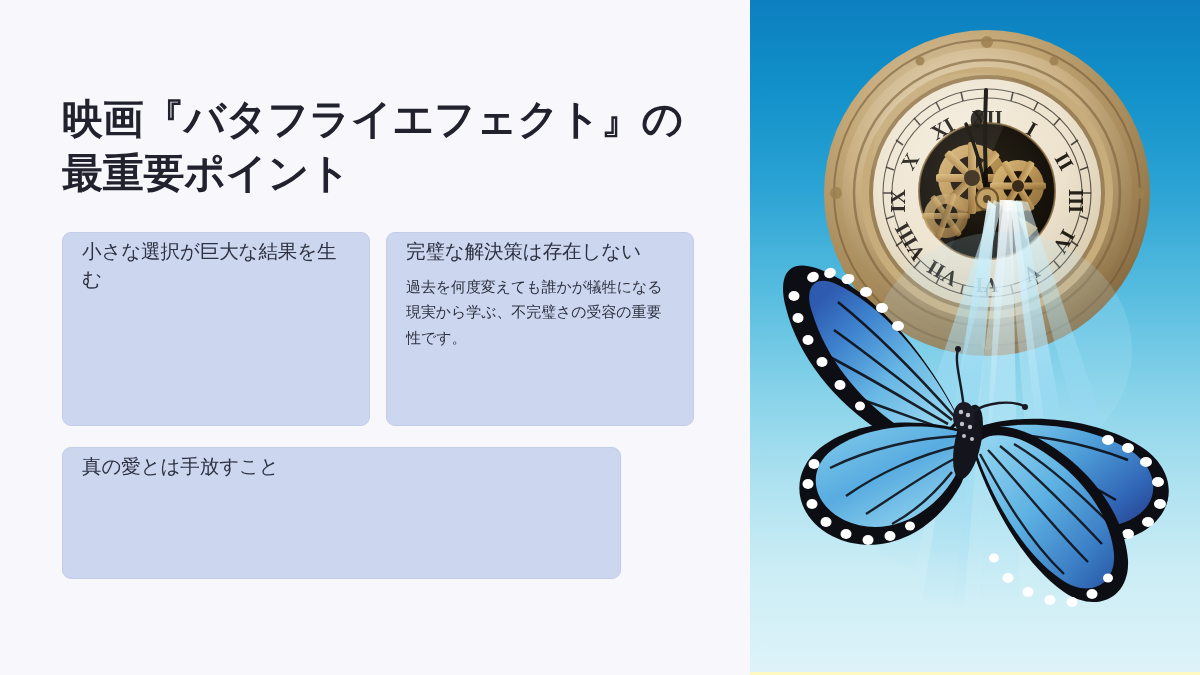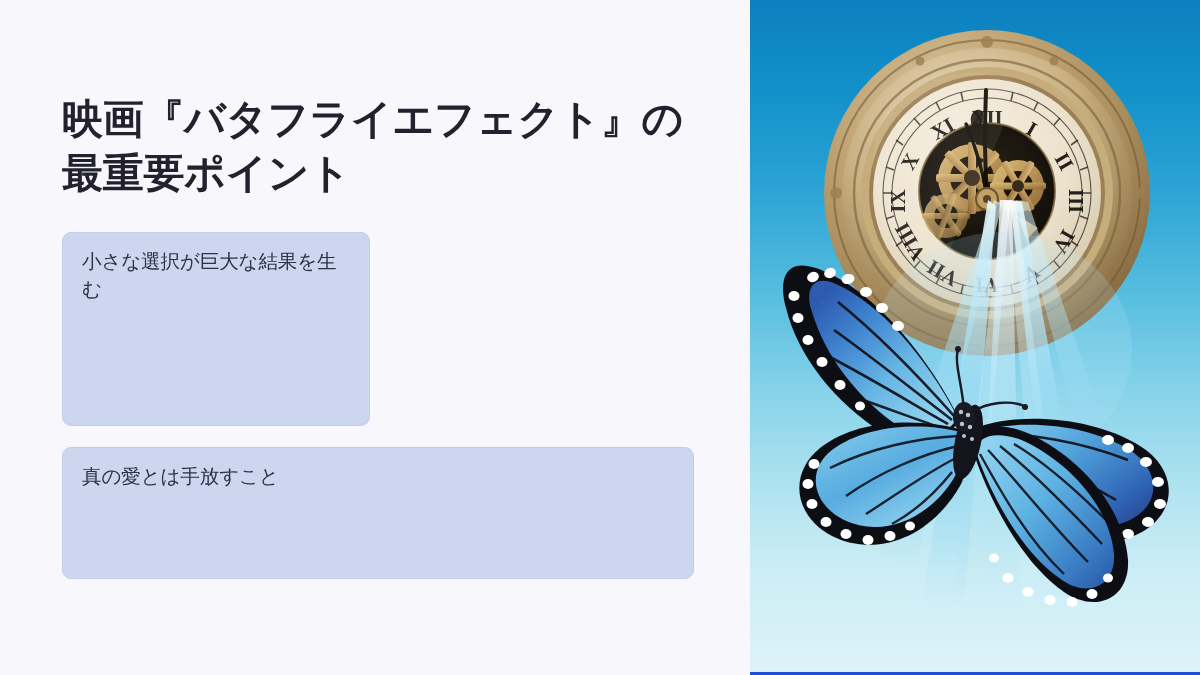--- a/index.html
+++ b/index.html
@@ -12,21 +12,21 @@
 
   body {
     font-family: "Liberation Sans", "DejaVu Sans", sans-serif;
     background: #ffffff;
   }
 
   .slide {
     position: relative;
     width: 1200px;
     height: 675px;
-    background: #1d4ed8;
+    background: #fef9c3;
     overflow: hidden;
   }
 
   
   .content-pane {
     position: absolute;
     left: 0; top: 0;
     width: 750px;
     height: 675px;
     background: #f8f8fc;
@@ -54,30 +54,30 @@
   .card-row {
     display: flex;
     gap: 16px;
     align-items: stretch;
   }
 
   .card {
     background: #ccd6ef;
     border: 1px solid #c2cdea;
     border-radius: 9px;
-    padding: 15px 18px 18px 19px;
+    padding: 5px 18px 18px 19px;
   }
 
   .card.half {
     width: 308px;
     min-height: 194px;
   }
 
   .card.full {
-    width: 632px;
+    width: 559px;
     min-height: 132px;
     margin-top: 21px;
   }
 
   .card-heading {
     font-size: 19.5px;
     font-weight: normal;
     line-height: 1.42;
     color: #2d3142;
     margin-bottom: 8px;
@@ -147,20 +147,24 @@
     <h1 class="page-title">映画『バタフライエフェクト』の最重要ポイント</h1>
 
     <div class="cards-area">
 
       <div class="card-row">
 
         <div class="card half">
           <div class="card-heading">小さな選択が巨大な結果を生む</div>
         </div>
 
+        <div class="card half">
+          <div class="card-heading">完璧な解決策は存在しない</div>
+          <div class="card-body">過去を何度変えても誰かが犠牲になる現実から学ぶ、不完璧さの受容の重要性です。</div>
+        </div>
 
       </div>
 
       <div class="card full">
         <div class="card-heading">真の愛とは手放すこと</div>
       </div>
 
     </div>
   </div>
 

